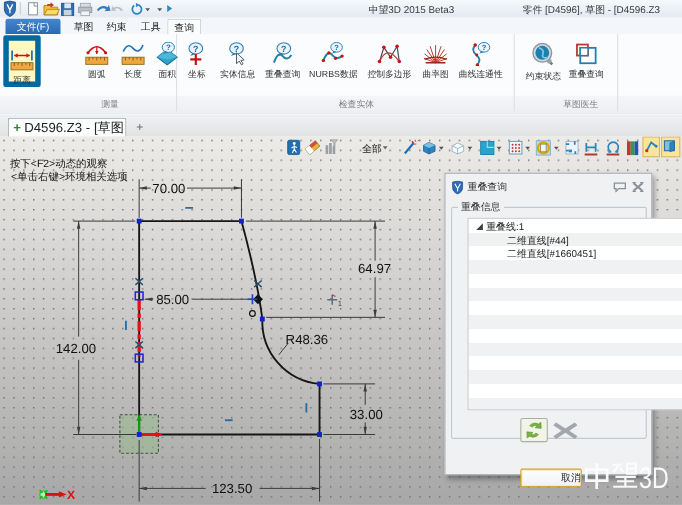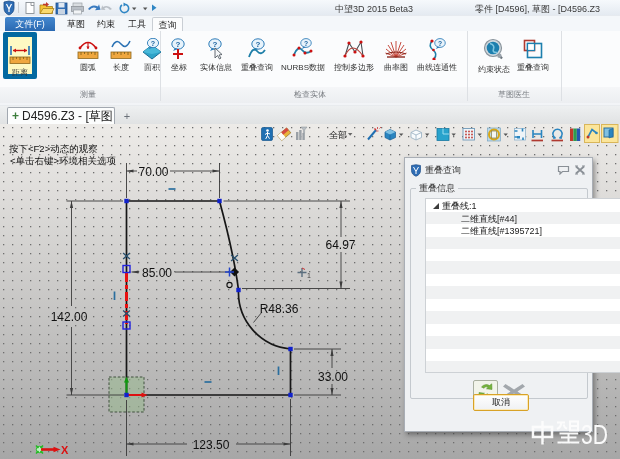--- a/index.html
+++ b/index.html
@@ -9,21 +9,21 @@
 #titlebar{position:absolute;left:0;top:0;width:620px;height:16px;background:linear-gradient(#f6f9fc,#e4eaf1);border-bottom:1px solid #e6eaef}
 #titlebar .ttext{position:absolute;top:3px;font-size:9px;color:#3a3a3a;white-space:nowrap}
 
 #menurow{position:absolute;left:0;top:16px;width:620px;height:15px;background:#f4f7fa}
 .mtab{position:absolute;top:1px;height:14px;font-size:9px;color:#222;text-align:center;line-height:14px}
 #mtab-file{left:5px;width:50px;background:linear-gradient(#4488cf,#2a69b2);color:#fff;border-radius:2px 2px 0 0}
 #mtab-query{left:152px;width:31px;background:#fbfcfd;border:1px solid #c9ced4;border-bottom:none;border-radius:2px 2px 0 0}
 
 #ribbon{position:absolute;left:0;top:31px;width:620px;height:72px;background:#fbfcfd;border-bottom:1px solid #cdd2d8}
 .rsep{position:absolute;top:2px;height:96px;width:1px;background:#dde0e4}
-.rgroup-label{position:absolute;top:58px;height:13px;font-size:8px;color:#797d82;text-align:center}
+.rgroup-label{position:absolute;top:58px;height:13px;font-size:8px;color:#797d82;text-align:right}
 .rlabelstrip{position:absolute;left:0;top:56px;width:620px;height:16px;background:linear-gradient(#f5f6f8,#eceef1)}
 .rbtn{position:absolute;top:1px;width:34px;height:47px;text-align:center}
 .rbtn.hot{background:#fef9c3;border:5px solid #0369a1;border-radius:2px}
 .rbtn .ric{display:block;margin:6px auto 0}
 .rbtn .rlb{display:block;font-size:8px;color:#333;margin-top:2px;white-space:nowrap}
 
 #tabbar{position:absolute;left:0;top:105px;width:620px;height:19px;background:linear-gradient(#eef0f1,#e0e2e3);border-top:1px solid #e8ebee}
 #doctab{position:absolute;left:7px;top:1px;width:108px;height:18px;background:#fcfdfd;border:1px solid #a2a8b0;border-bottom:none;border-radius:2px 2px 0 0;font-size:12px;color:#222;line-height:17px}
 #plustab{position:absolute;left:117px;top:3px;width:20px;height:16px;font-size:11px;color:#6a7078;text-align:center;line-height:15px}
 
@@ -436,32 +436,32 @@
       </svg>
 <fieldset style="position:absolute;left:5px;top:24px;width:178px;height:217px;border:1px solid #c4c9ce;border-radius:2px">
         <legend style="font-size:9px;color:#333;margin-left:5px;padding:0 3px">重叠信息</legend>
       </fieldset>
 <div style="position:absolute;left:20px;top:40px;width:204px;height:175px;background:repeating-linear-gradient(#ffffff 0px,#ffffff 12.5px,#f0f1f2 12.5px,#f0f1f2 25px);border:1px solid #cdd1d5">
 <svg style="position:absolute;left:6px;top:3px" width="8" height="8" viewBox="0 0 8 8">
           <path d="M7 1 V7 H1 Z" fill="#3c3c3c"></path>
         </svg>
 <div style="position:absolute;left:16px;top:1px;font-size:9px;color:#222">重叠线:1</div>
 <div style="position:absolute;left:35px;top:13.5px;font-size:9px;color:#222">二维直线[#44]</div>
-<div style="position:absolute;left:35px;top:26px;font-size:9px;color:#222">二维直线[#1395721]</div>
+<div style="position:absolute;left:35px;top:26px;font-size:9px;color:#222">二维直线[#1660451]</div>
 </div>
 <div style="position:absolute;left:68px;top:222px;width:25px;height:22px;background:#f2f4ea;border:1px solid #aab0a0;border-radius:2px"><svg width="23" height="20" viewBox="0 0 23 20" style="margin:0">
           <g fill="#76b43e" stroke="#558c28" stroke-width="0.5">
             <path d="M7.5 6 A6 6 0 0 1 15.5 4.5 L17.8 2.8 L18 8.5 L12.5 7.8 L14.2 6.2 A3.8 3.8 0 0 0 9.8 7.2 Z"></path>
             <path d="M15.5 14 A6 6 0 0 1 7.5 15.5 L5.2 17.2 L5 11.5 L10.5 12.2 L8.8 13.8 A3.8 3.8 0 0 0 13.2 12.8 Z"></path>
           </g>
         </svg></div>
 <svg style="position:absolute;left:96px;top:223px" width="26" height="21" viewBox="0 0 26 21">
         <path d="M4.5 3 L13 8.5 L21.5 3 L24 5.5 L16.5 10.5 L24 15.5 L21.5 18 L13 12.5 L4.5 18 L2 15.5 L9.5 10.5 L2 5.5 Z" fill="#a2a7ac"></path>
       </svg>
-<div style="position:absolute;left:68px;top:236px;width:56px;height:17px;background:linear-gradient(#fefefe,#eff1f3);border:1px solid #d8a226;border-radius:2px;box-shadow:inset 0 0 0 1px #fbe9b8;font-size:9px;color:#222;text-align:center;line-height:15px">取消</div>
+<div style="position:absolute;left:68px;top:268px;width:56px;height:17px;background:linear-gradient(#fefefe,#eff1f3);border:1px solid #d8a226;border-radius:2px;box-shadow:inset 0 0 0 1px #fbe9b8;font-size:9px;color:#222;text-align:right;line-height:15px">取消</div>
 </div>
 <svg style="position:absolute;left:527px;top:416px;z-index:30" width="90" height="34" viewBox="0 0 90 34">
       <g stroke="#fdfdfd" fill="none" opacity="0.96">
         <g stroke-width="2.5">
           <path d="M15.5 5 V28.5"></path>
           <path d="M6 11 H25 V21 H6 Z"></path>
         </g>
         <g stroke-width="2">
           <path d="M30 6.5 H38 M34 6.5 Q34.5 11 30 13 M36.5 8.5 Q37.5 12 40 12.5"></path>
           <path d="M43 5.5 H51 V14.5 H43 Z M43 10 H51"></path>

